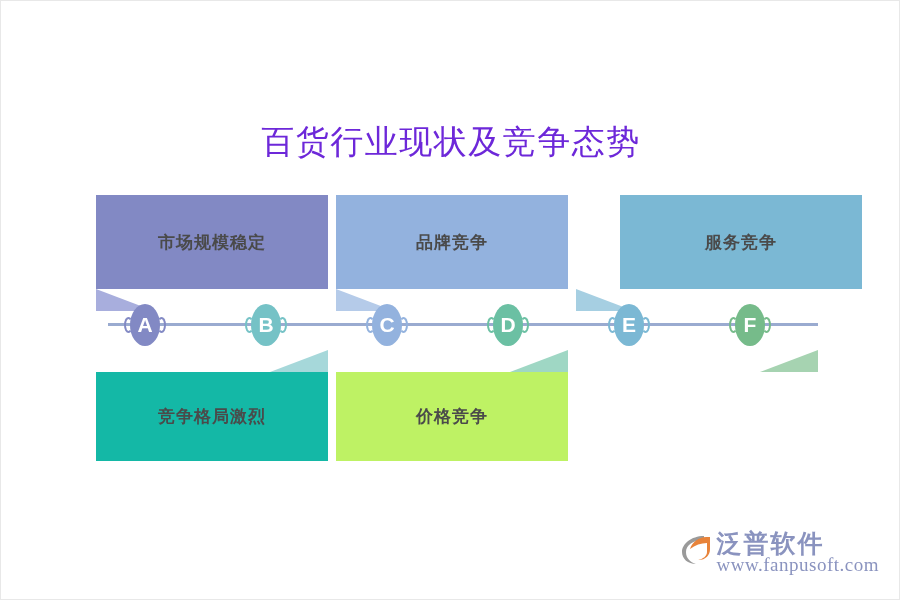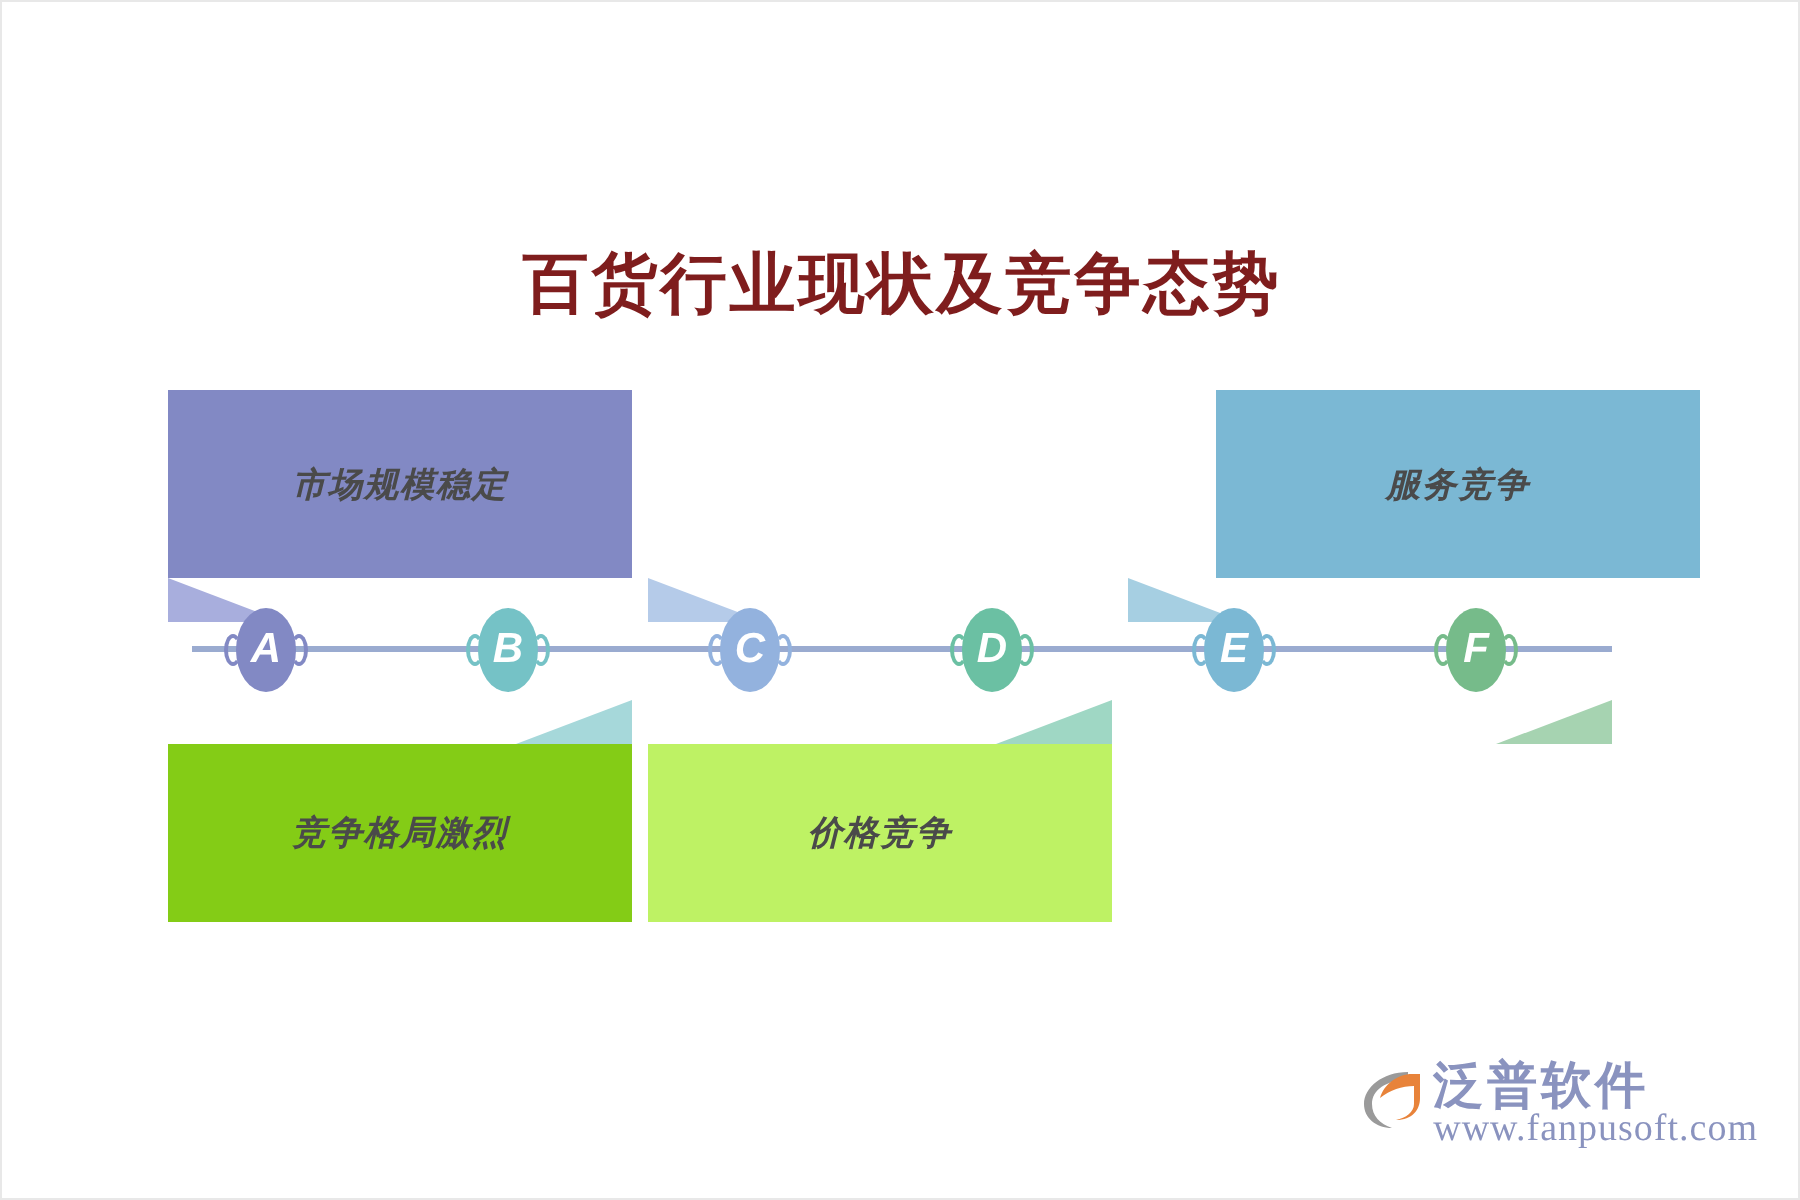--- a/index.html
+++ b/index.html
@@ -28,35 +28,34 @@
   }
 
   
   #page-title {
     position: absolute;
     left: 0;
     top: 118px;
     width: 900px;
     text-align: center;
     font-size: 33px;
-    font-weight: bold;
-    color: #7f1d1d;
+    font-weight: normal;
+    color: #6d28d9;
     letter-spacing: 1.5px;
     line-height: 46px;
     white-space: nowrap;
   }
 
   
   #diagram-stage {
     position: absolute;
-    left: 0;
+    left: 12px;
     top: 0;
     width: 864px;
     height: 600px;
-    font-style: italic;
   }
 
   
   .callout {
     position: absolute;
     display: flex;
     align-items: center;
     justify-content: center;
     box-sizing: border-box;
   }
@@ -189,20 +188,23 @@
 
   <div id="page-title">百货行业现状及竞争态势</div>
 
   <div id="diagram-stage">
 
     <div class="callout top col-1" id="box-t1" style="background: rgb(130, 137, 196);">
       <span class="callout-label">市场规模稳定</span>
     </div>
     <div class="tail tail-down" id="tail-t1" style="left: 83px; top: 288px; color: rgb(168, 174, 221);"></div>
 
+    <div class="callout top col-2" id="box-t2" style="background: rgb(147, 178, 222);">
+      <span class="callout-label">品牌竞争</span>
+    </div>
     <div class="tail tail-down" id="tail-t2" style="left: 323px; top: 288px; color: rgb(181, 203, 233);"></div>
 
     <div class="callout top col-3" id="box-t3" style="background: rgb(123, 184, 212); margin-left: 44px;">
       <span class="callout-label">服务竞争</span>
     </div>
     <div class="tail tail-down" id="tail-t3" style="left: 563px; top: 288px; color: rgb(166, 207, 226);"></div>
 
     <div id="timeline-axis" style="background: rgb(154, 171, 208);"></div>
 
     <div class="timeline-node" id="node-0" style="left:111px;">
@@ -241,21 +243,21 @@
     </div>
 
     <div class="timeline-node" id="node-5" style="left:716px;">
       <span class="node-wing left" style="border-color: rgb(118, 187, 138);"></span>
       <span class="node-circle" style="background: rgb(118, 187, 138);"></span>
       <span class="node-wing right" style="border-color: rgb(118, 187, 138);"></span>
       <span class="node-letter">F</span>
     </div>
 
     <div class="tail tail-up" id="tail-b1" style="left: 257px; top: 349px; color: rgb(166, 216, 218);"></div>
-    <div class="callout bottom col-1" id="box-b1" style="background: #84cc16;">
+    <div class="callout bottom col-1" id="box-b1" style="background: #14b8a6;">
       <span class="callout-label">竞争格局激烈</span>
     </div>
 
     <div class="tail tail-up" id="tail-b2" style="left: 497px; top: 349px; color: rgb(159, 215, 196);"></div>
     <div class="callout bottom col-2" id="box-b2" style="background: #bef264;">
       <span class="callout-label">价格竞争</span>
     </div>
 
     <div class="tail tail-up" id="tail-b3" style="left: 747px; top: 349px; color: rgb(166, 211, 177);"></div>
 

